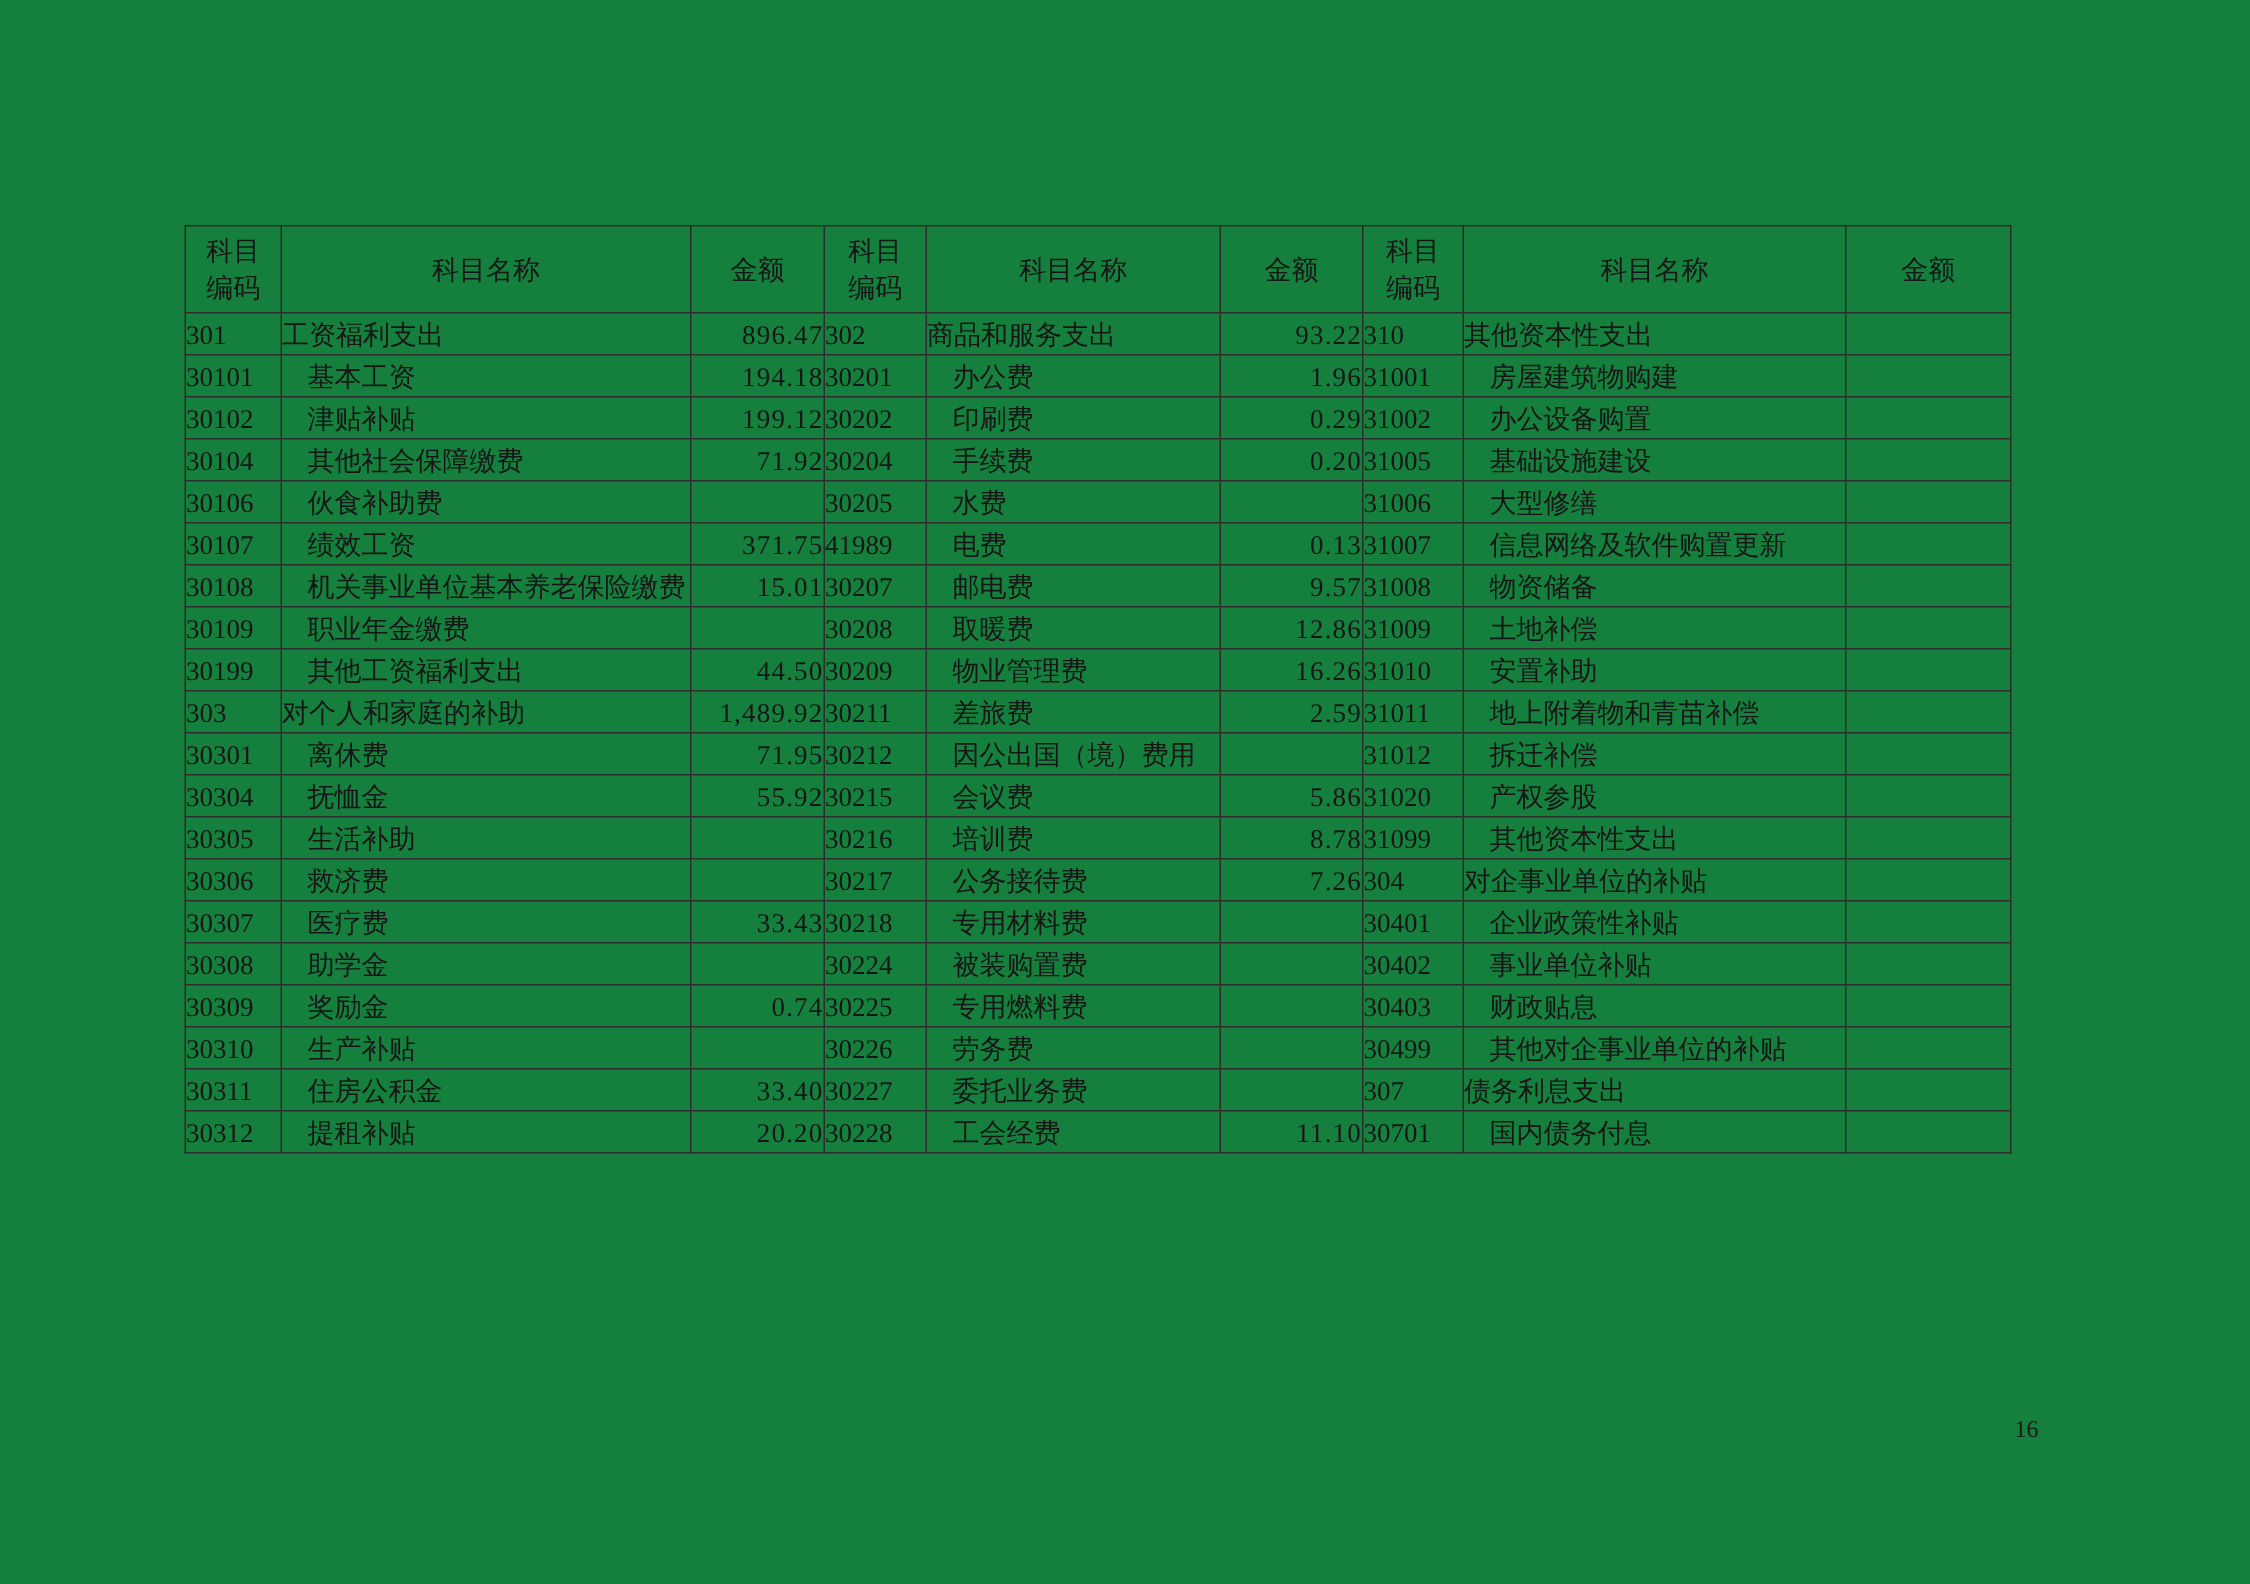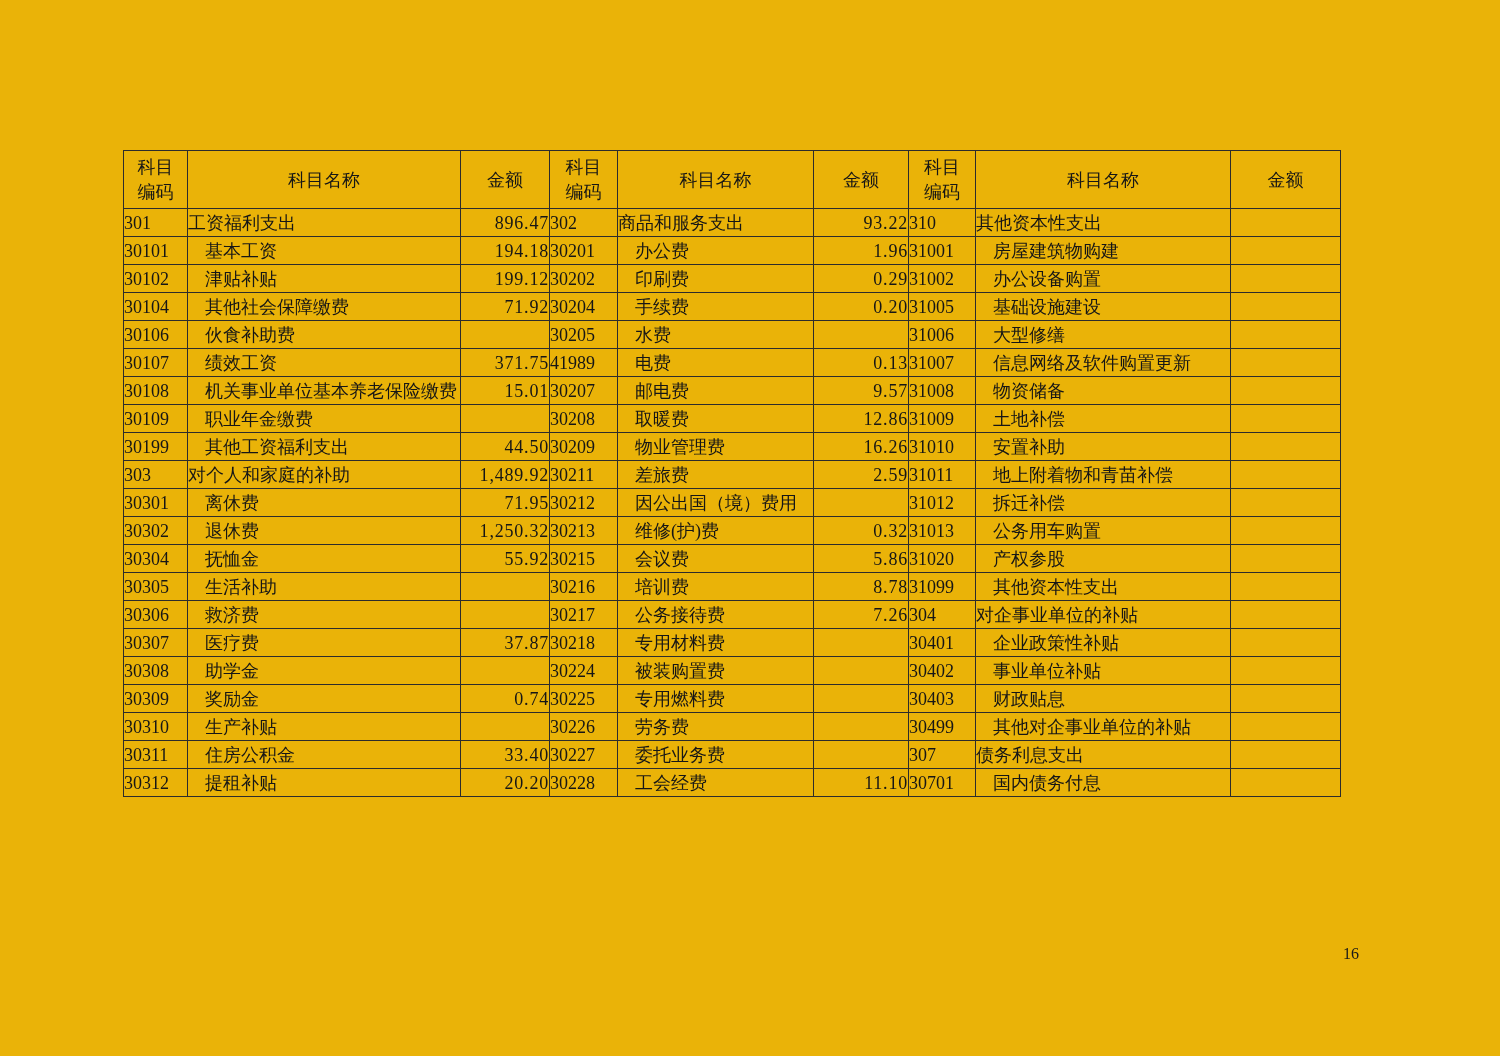--- a/index.html
+++ b/index.html
@@ -4,21 +4,21 @@
 <style>
   html, body {
     margin: 0;
     padding: 0;
     background: #ffffff;
   }
   .sheet {
     position: relative;
     width: 1500px;
     height: 1056px;
-    background: #eab308;
+    background: #15803d;
     font-family: "Liberation Serif", "DejaVu Serif", serif;
     color: #161616;
     overflow: hidden;
   }
   table.budget {
     position: absolute;
     left: 123px;
     top: 150px;
     width: 1217px;
     border-collapse: collapse;
@@ -224,31 +224,20 @@
           <td class="name sub">离休费</td>
           <td class="amt">71.95</td>
           <td class="code">30212</td>
           <td class="name sub">因公出国（境）费用</td>
           <td class="amt"></td>
           <td class="code">31012</td>
           <td class="name sub">拆迁补偿</td>
           <td class="amt"></td>
         </tr>
         <tr>
-          <td class="code">30302</td>
-          <td class="name sub">退休费</td>
-          <td class="amt">1,250.32</td>
-          <td class="code">30213</td>
-          <td class="name sub">维修(护)费</td>
-          <td class="amt">0.32</td>
-          <td class="code">31013</td>
-          <td class="name sub">公务用车购置</td>
-          <td class="amt"></td>
-        </tr>
-        <tr>
           <td class="code">30304</td>
           <td class="name sub">抚恤金</td>
           <td class="amt">55.92</td>
           <td class="code">30215</td>
           <td class="name sub">会议费</td>
           <td class="amt">5.86</td>
           <td class="code">31020</td>
           <td class="name sub">产权参股</td>
           <td class="amt"></td>
         </tr>
@@ -270,21 +259,21 @@
           <td class="code">30217</td>
           <td class="name sub">公务接待费</td>
           <td class="amt">7.26</td>
           <td class="code">304</td>
           <td class="name">对企事业单位的补贴</td>
           <td class="amt"></td>
         </tr>
         <tr>
           <td class="code">30307</td>
           <td class="name sub">医疗费</td>
-          <td class="amt">37.87</td>
+          <td class="amt">33.43</td>
           <td class="code">30218</td>
           <td class="name sub">专用材料费</td>
           <td class="amt"></td>
           <td class="code">30401</td>
           <td class="name sub">企业政策性补贴</td>
           <td class="amt"></td>
         </tr>
         <tr>
           <td class="code">30308</td>
           <td class="name sub">助学金</td>

